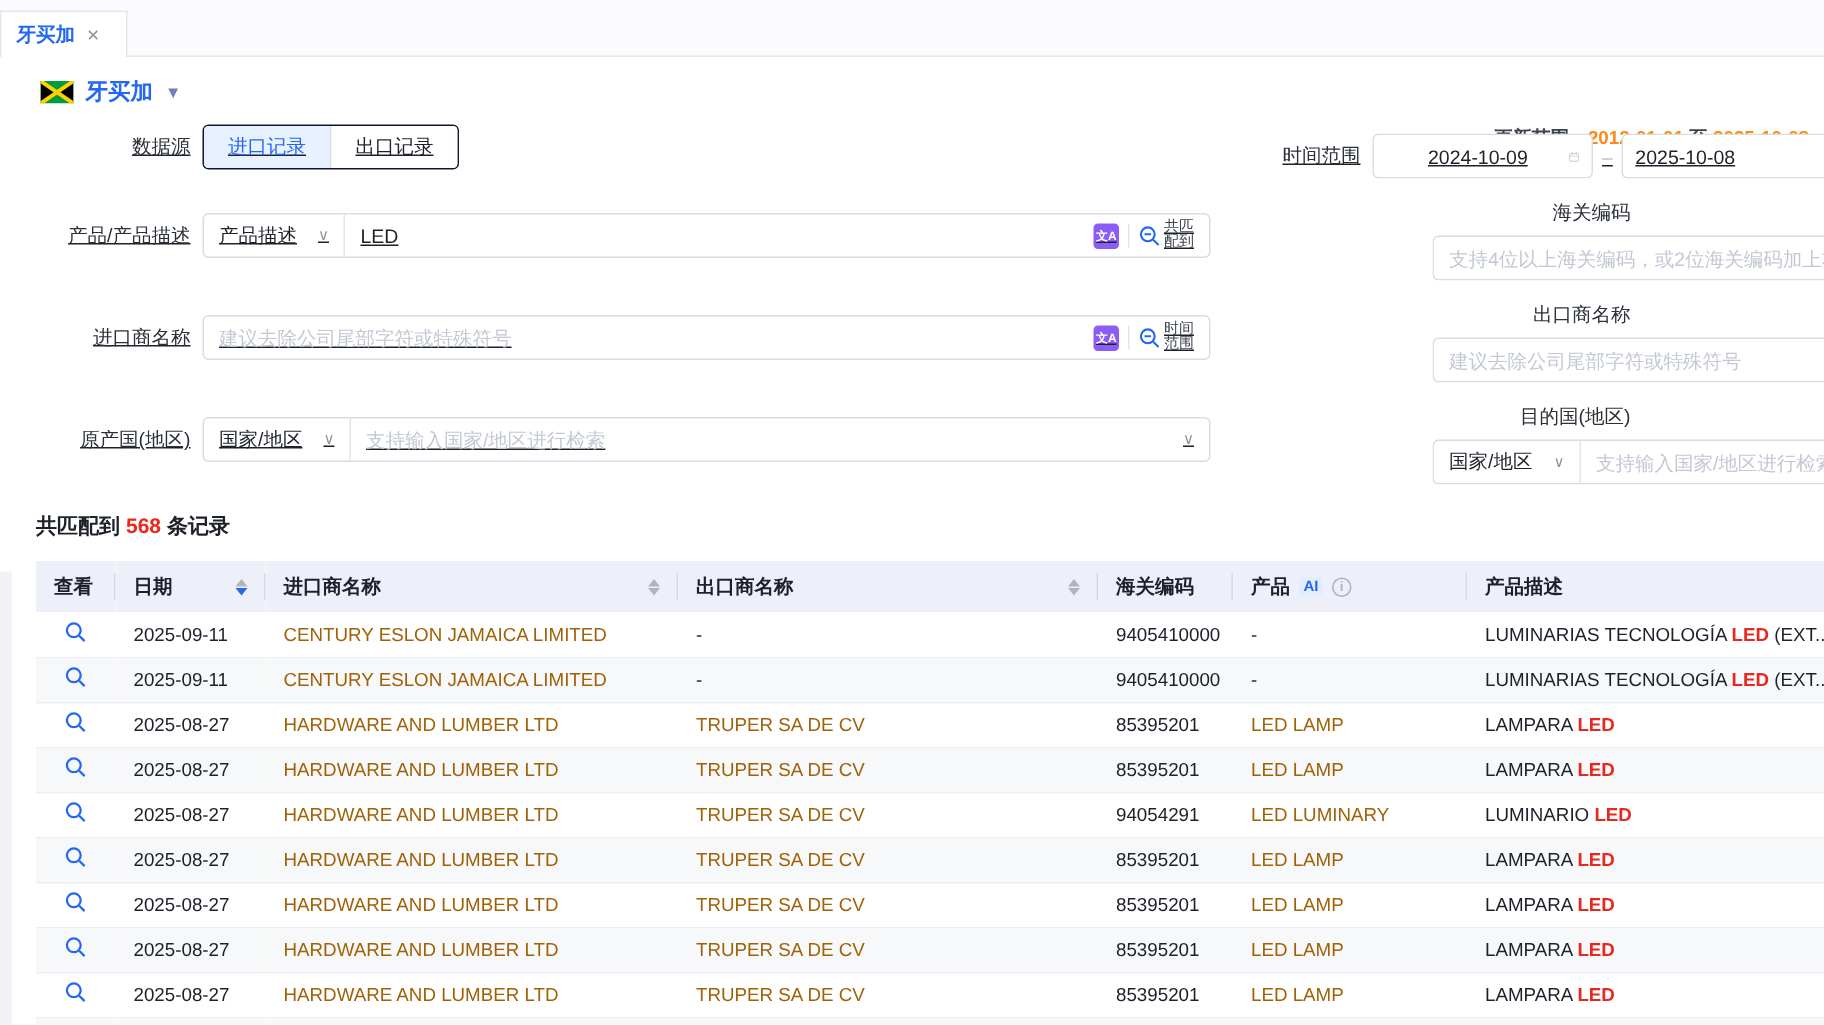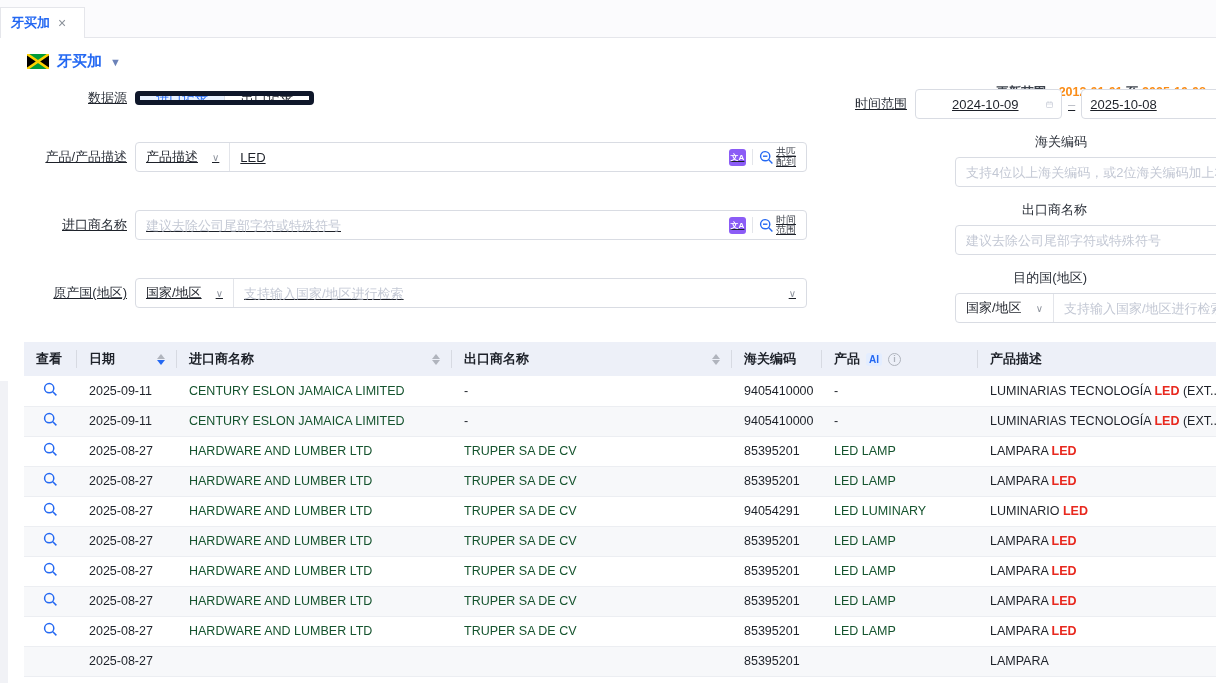--- a/index.html
+++ b/index.html
@@ -25,21 +25,21 @@
   .update-range b { color:#fa8c16; }
 
   .form { position:relative;text-decoration:underline; }
   .form-row { display:flex; align-items:center; margin-bottom:8px; }
   .lbl-left { width:135px; text-align:right; padding-right:8px; flex:none; color:#2a2f38; }
   .lbl-right { width:140px; text-align:right; padding-right:8px; flex:none; color:#2a2f38; }
   .left-field { width:672px; flex:none; }
   .right-zone { margin-left:auto; width:261px; overflow:hidden; flex:none; }
   .right-zone-wide { width:441px; margin-left:auto; overflow:hidden; flex:none; display:flex; align-items:center;margin-top:12px; }
 
-  .seg { display:inline-flex; border:5px solid #0f172a; border-radius:4px; overflow:hidden; height:14px; }
+  .seg { display:inline-flex; border:1px solid #0f172a; border-radius:4px; overflow:hidden; height:30px; }
   .seg-btn { padding:0 16px; display:flex; align-items:center; background:#fff; cursor:pointer; border-right:1px solid #d9dce3; }
   .seg-btn:last-child { border-right:none; }
   .seg-btn.active { background:#e8f1ff; color:#2468f2; }
 
   .ibox { display:flex; align-items:center; border:1px solid #d9dce3; border-radius:4px; height:30px; background:#fff; }
   .ibox .sel { display:flex; align-items:center; gap:14px; padding:0 10px; border-right:1px solid #e3e5ea; height:100%; flex:none; cursor:pointer; }
   .ibox input { border:none; outline:none; flex:1; min-width:0; padding:0 10px; font-size:13px; font-family:inherit; color:#1d2129; background:transparent; }
   .ibox input::placeholder { color:#c3c8d4; }
   .caret { color:#8f949e; font-size:10px; }
   .tools { display:flex; align-items:center; gap:6px; padding:0 8px; flex:none; }
@@ -76,21 +76,21 @@
   tr.alt td { background:#f7f8fa; }
   .th-flex { display:flex; align-items:center; gap:6px; }
   .sorter { display:inline-flex; flex-direction:column; gap:1px; margin-left:auto; cursor:pointer; }
   .sorter i { border-left:4px solid transparent; border-right:4px solid transparent; display:block; }
   .sorter .up { border-bottom:5px solid #b0b4bd; }
   .sorter .dn { border-top:5px solid #b0b4bd; }
   .sorter .dn.on { border-top-color:#2468f2; }
   .ai-badge { background:#e3edff; color:#2468f2; font-size:10px; font-weight:bold; border-radius:3px; padding:1px 3px; }
   .info-ic { width:13px; height:13px; border:1px solid #aeb3bc; border-radius:50%; color:#aeb3bc;
     font-size:9px; display:inline-flex; align-items:center; justify-content:center; font-style:normal; }
-  a.cell-link { color:#14532d; text-decoration:none; cursor:pointer; }
+  a.cell-link { color:#a16207; text-decoration:none; cursor:pointer; }
   .view-cell { text-align:center; }
   .hl-red { color:#e8281e; font-weight:bold; }
   .mag { cursor:pointer; }
 </style>
 </head>
 <body>
 
 <div class="tabbar">
   <div class="tab">
     <span class="tab-label">牙买加</span>
@@ -244,20 +244,23 @@
   </div>
 
   <div class="collapse-notch">
     <svg width="12" height="8" viewBox="0 0 12 8">
       <polyline points="1,1.5 6,6 11,1.5" fill="none" stroke="#8f949e" stroke-width="1.6"></polyline>
     </svg>
   </div>
 </div>
 
 <div class="card">
+  <div class="count-line">
+    <span>共匹配到</span><span class="count-num">568</span><span>条记录</span>
+  </div>
   <table>
     <colgroup>
       <col style="width:53px">
         <col style="width:100px">
         <col style="width:275px">
         <col style="width:280px">
       <col style="width:90px">
         <col style="width:156px">
         <col>
     </colgroup>

